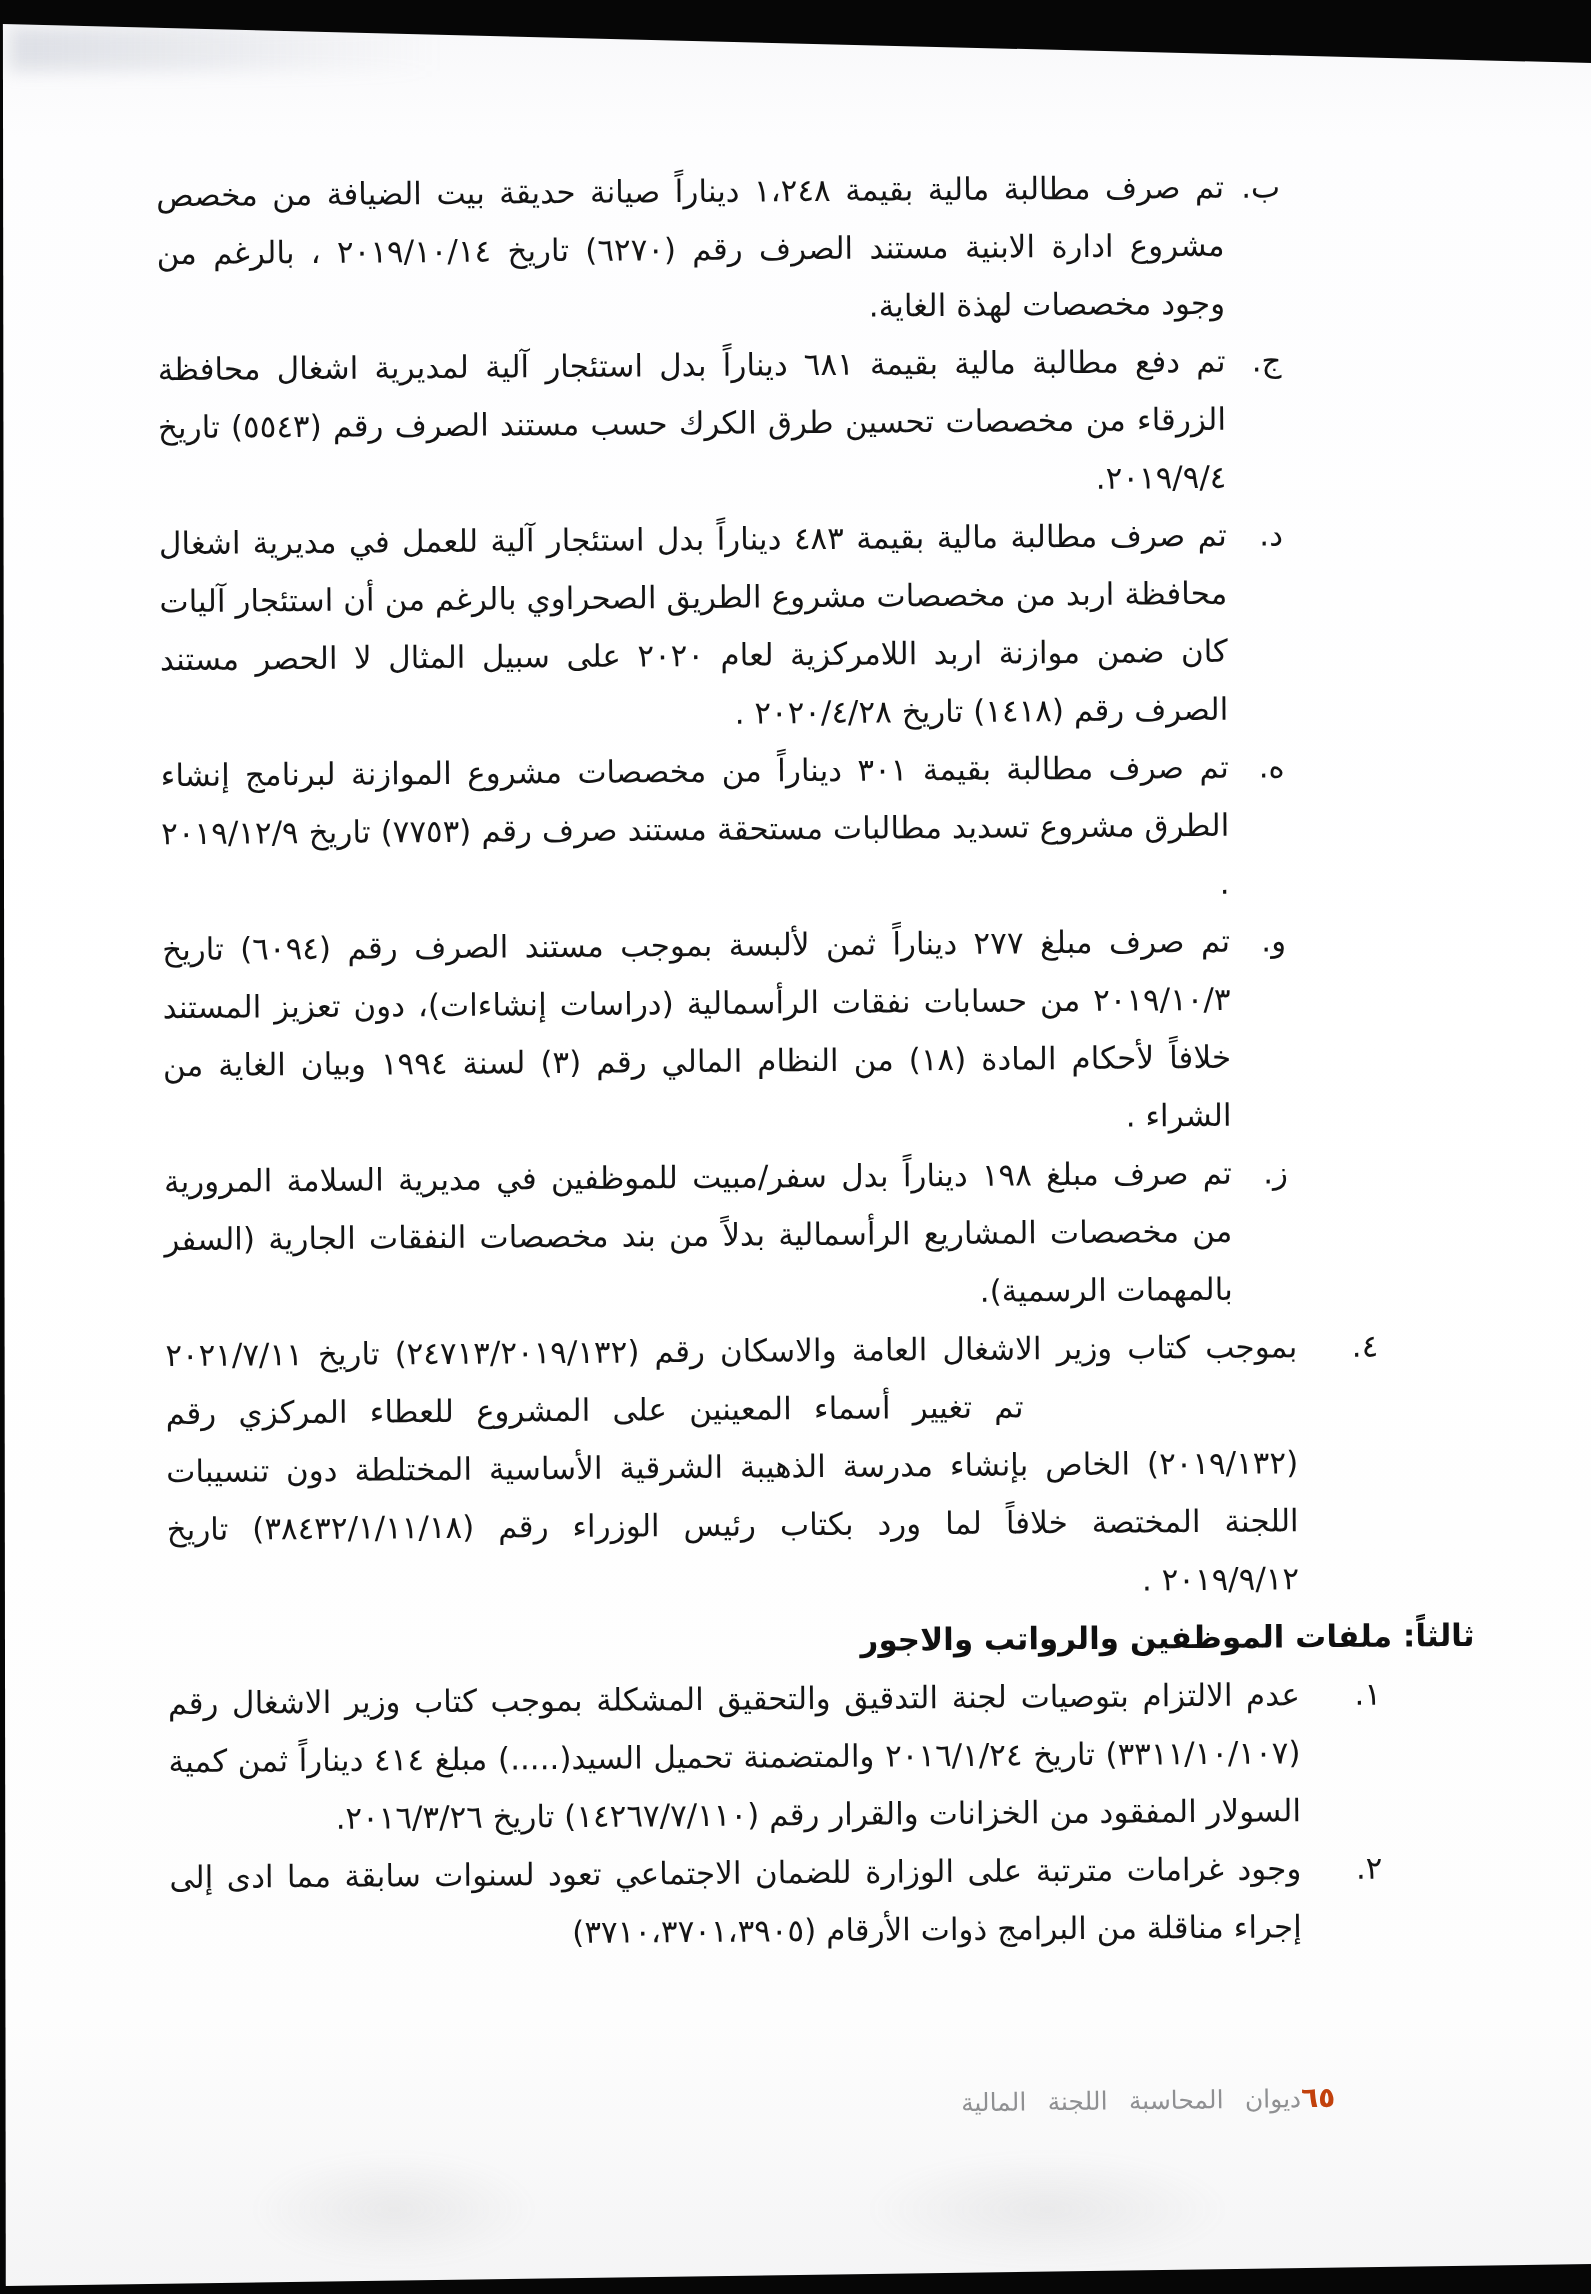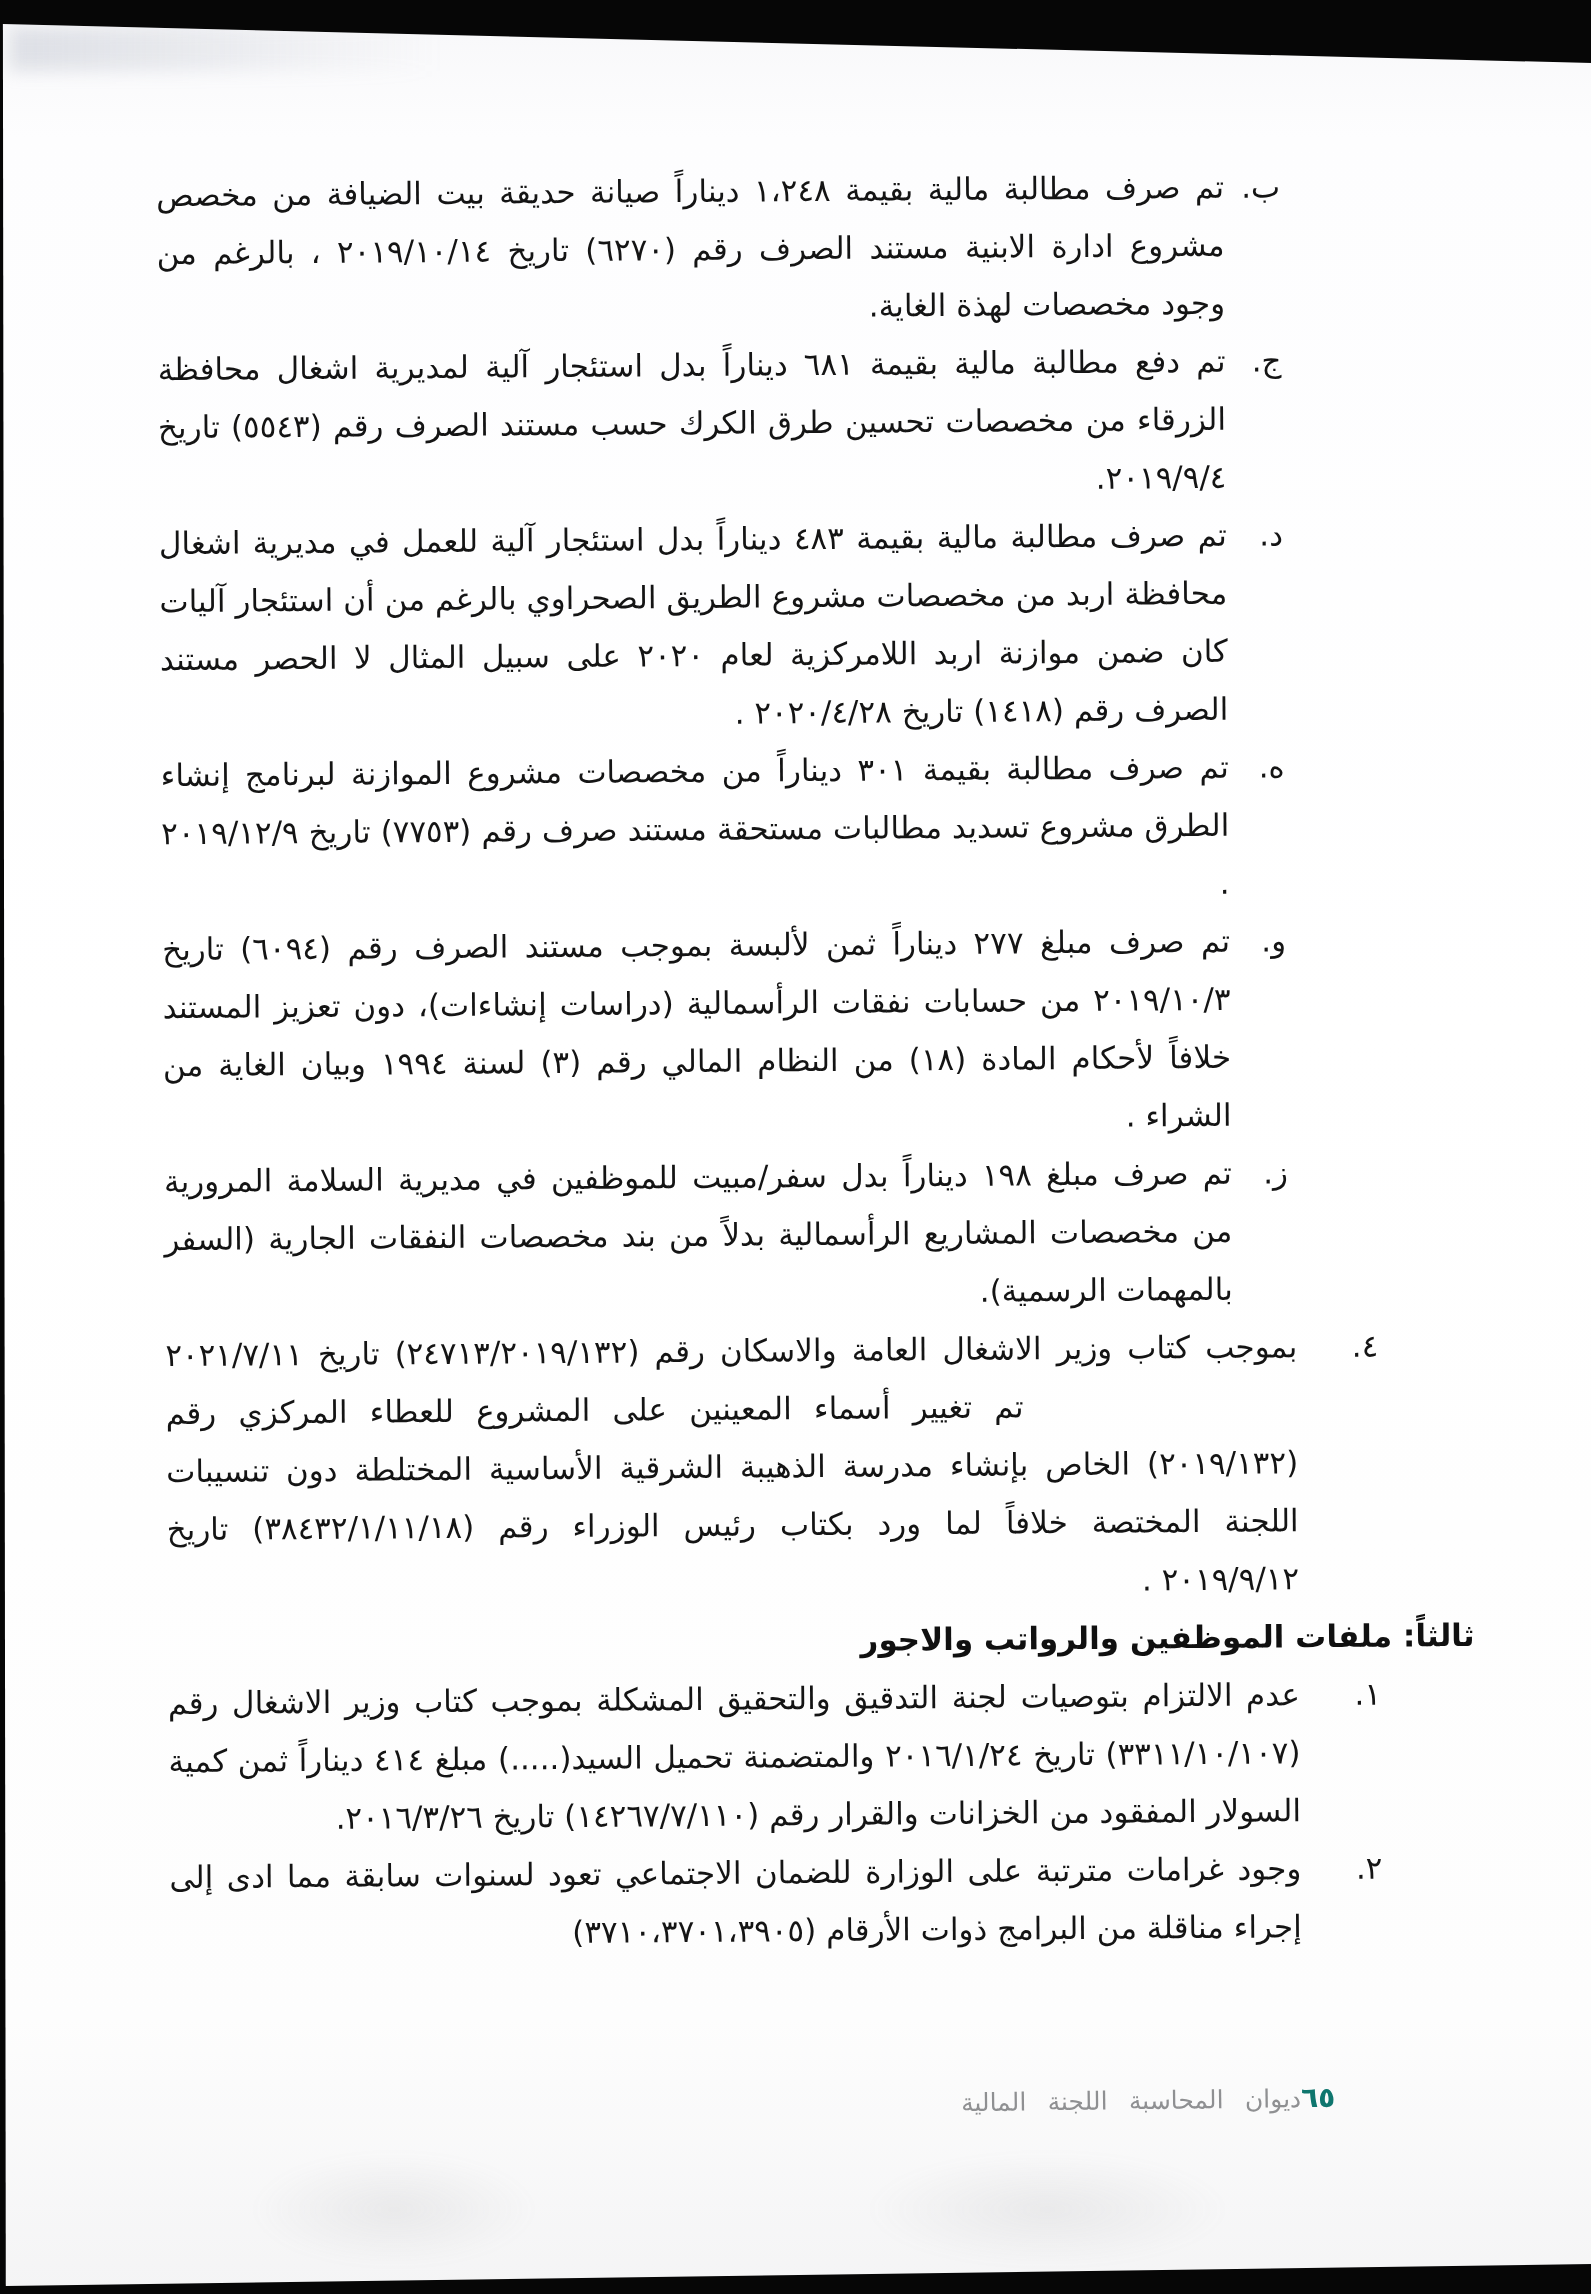--- a/index.html
+++ b/index.html
@@ -63,21 +63,21 @@
     position: absolute; top: 2083px; right: 257px;
     direction: rtl;
     transform: rotate(-0.7deg);
     color: #8f9092;
     font-size: 25px;
     letter-spacing: 4.8px;
     word-spacing: 13.4px;
     white-space: nowrap;
   }
   .footer .page-num {
-    color: #0f766e;
+    color: #c2410c;
     font-weight: bold;
     font-size: 28px;
     letter-spacing: 1px;
   }
 </style>
 </head>
 <body>
 
 <div class="scan-stage">
   <div class="paper">

